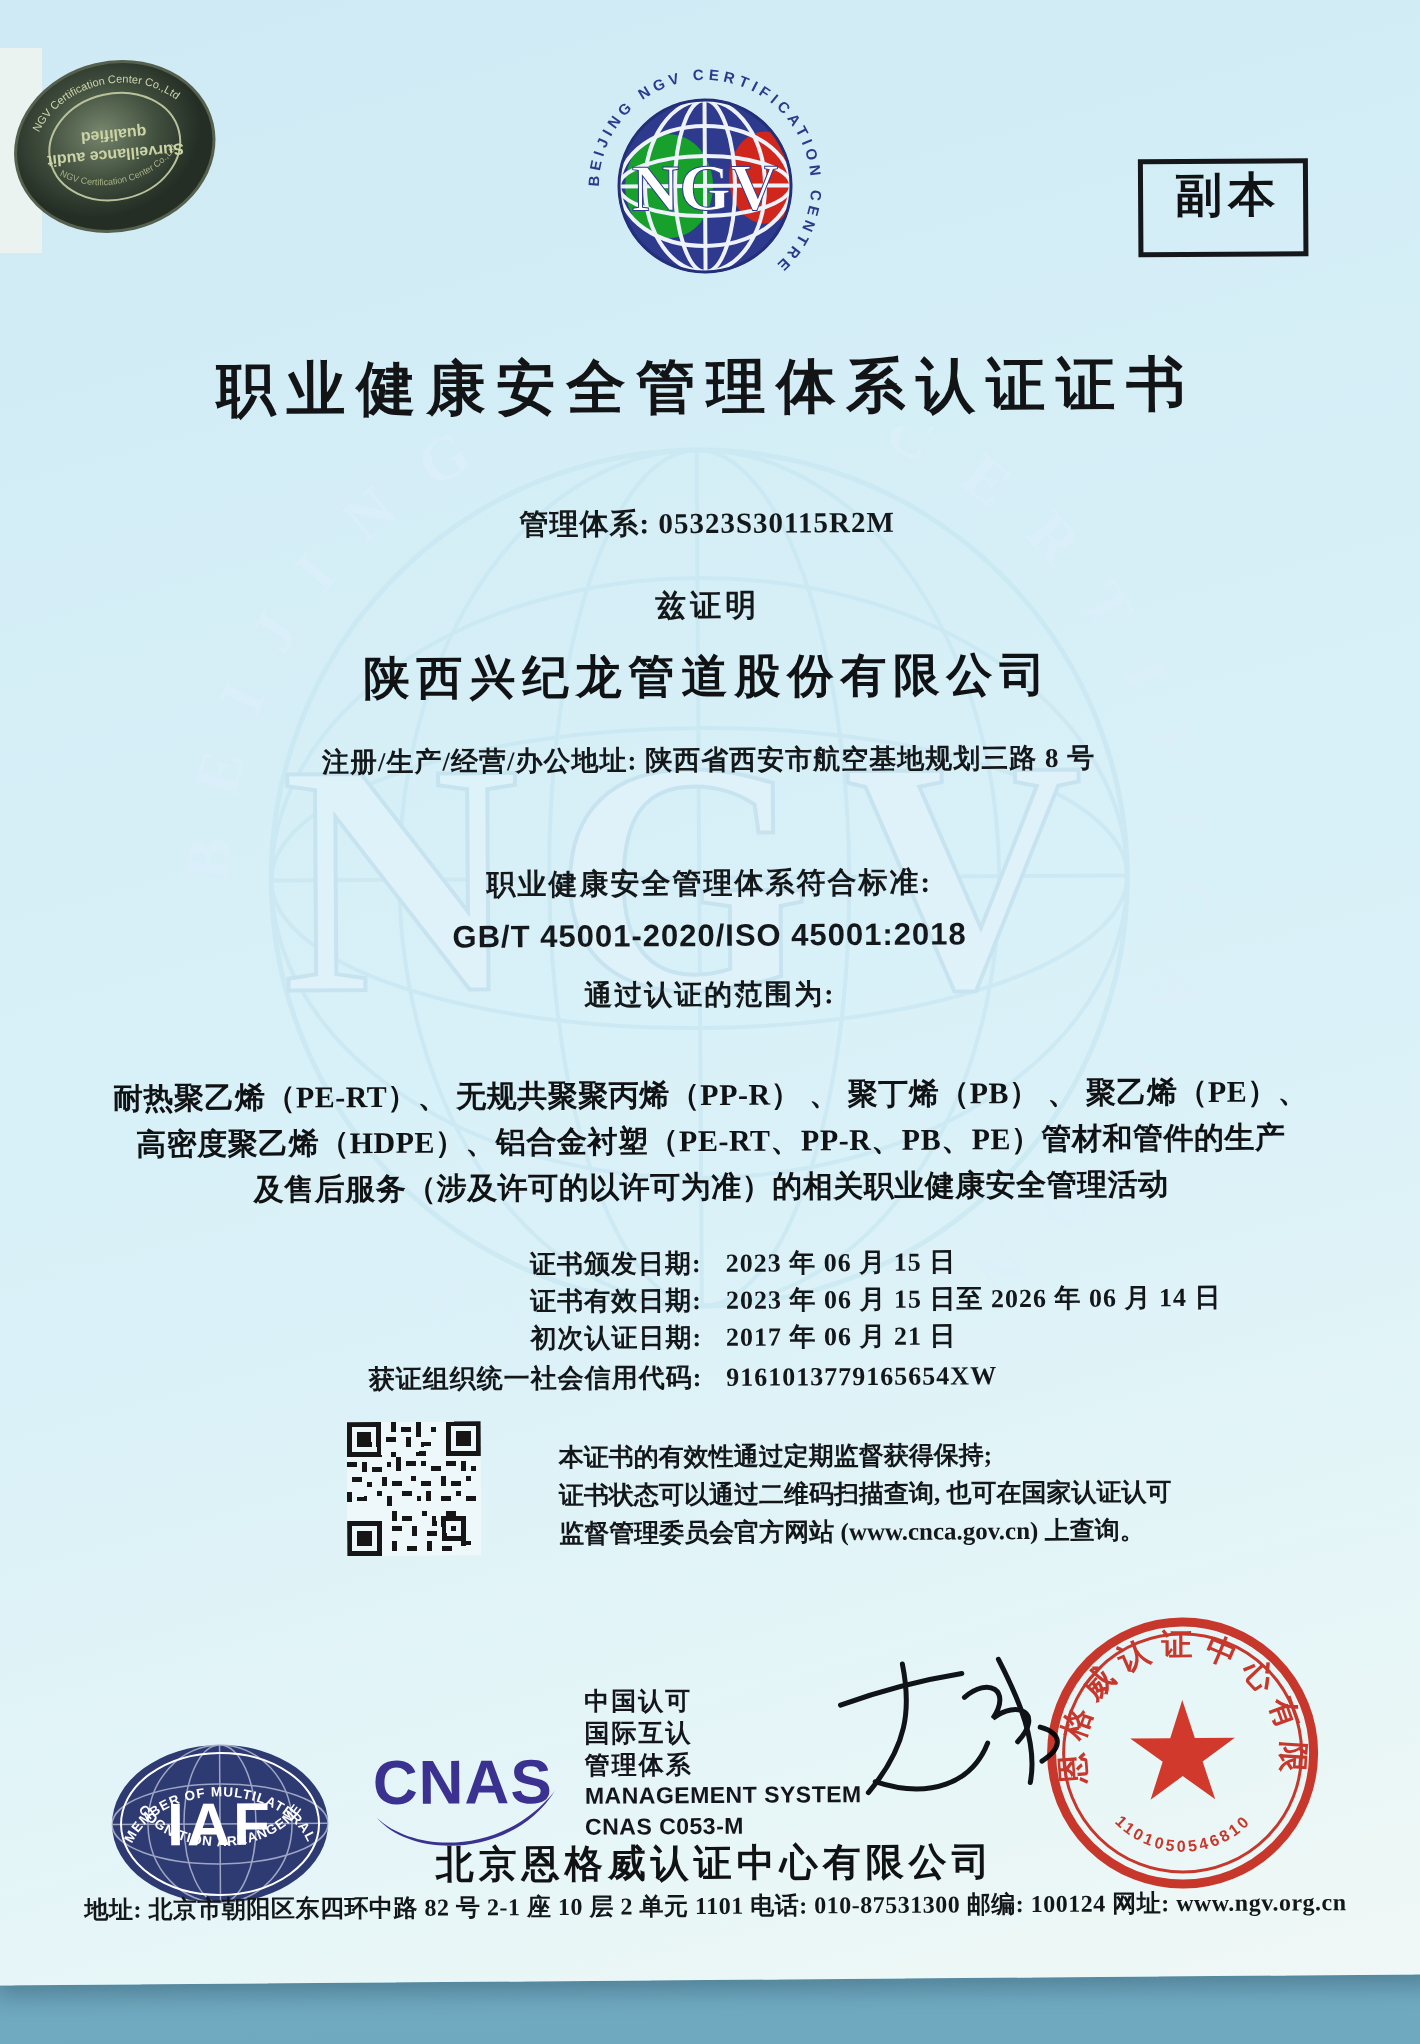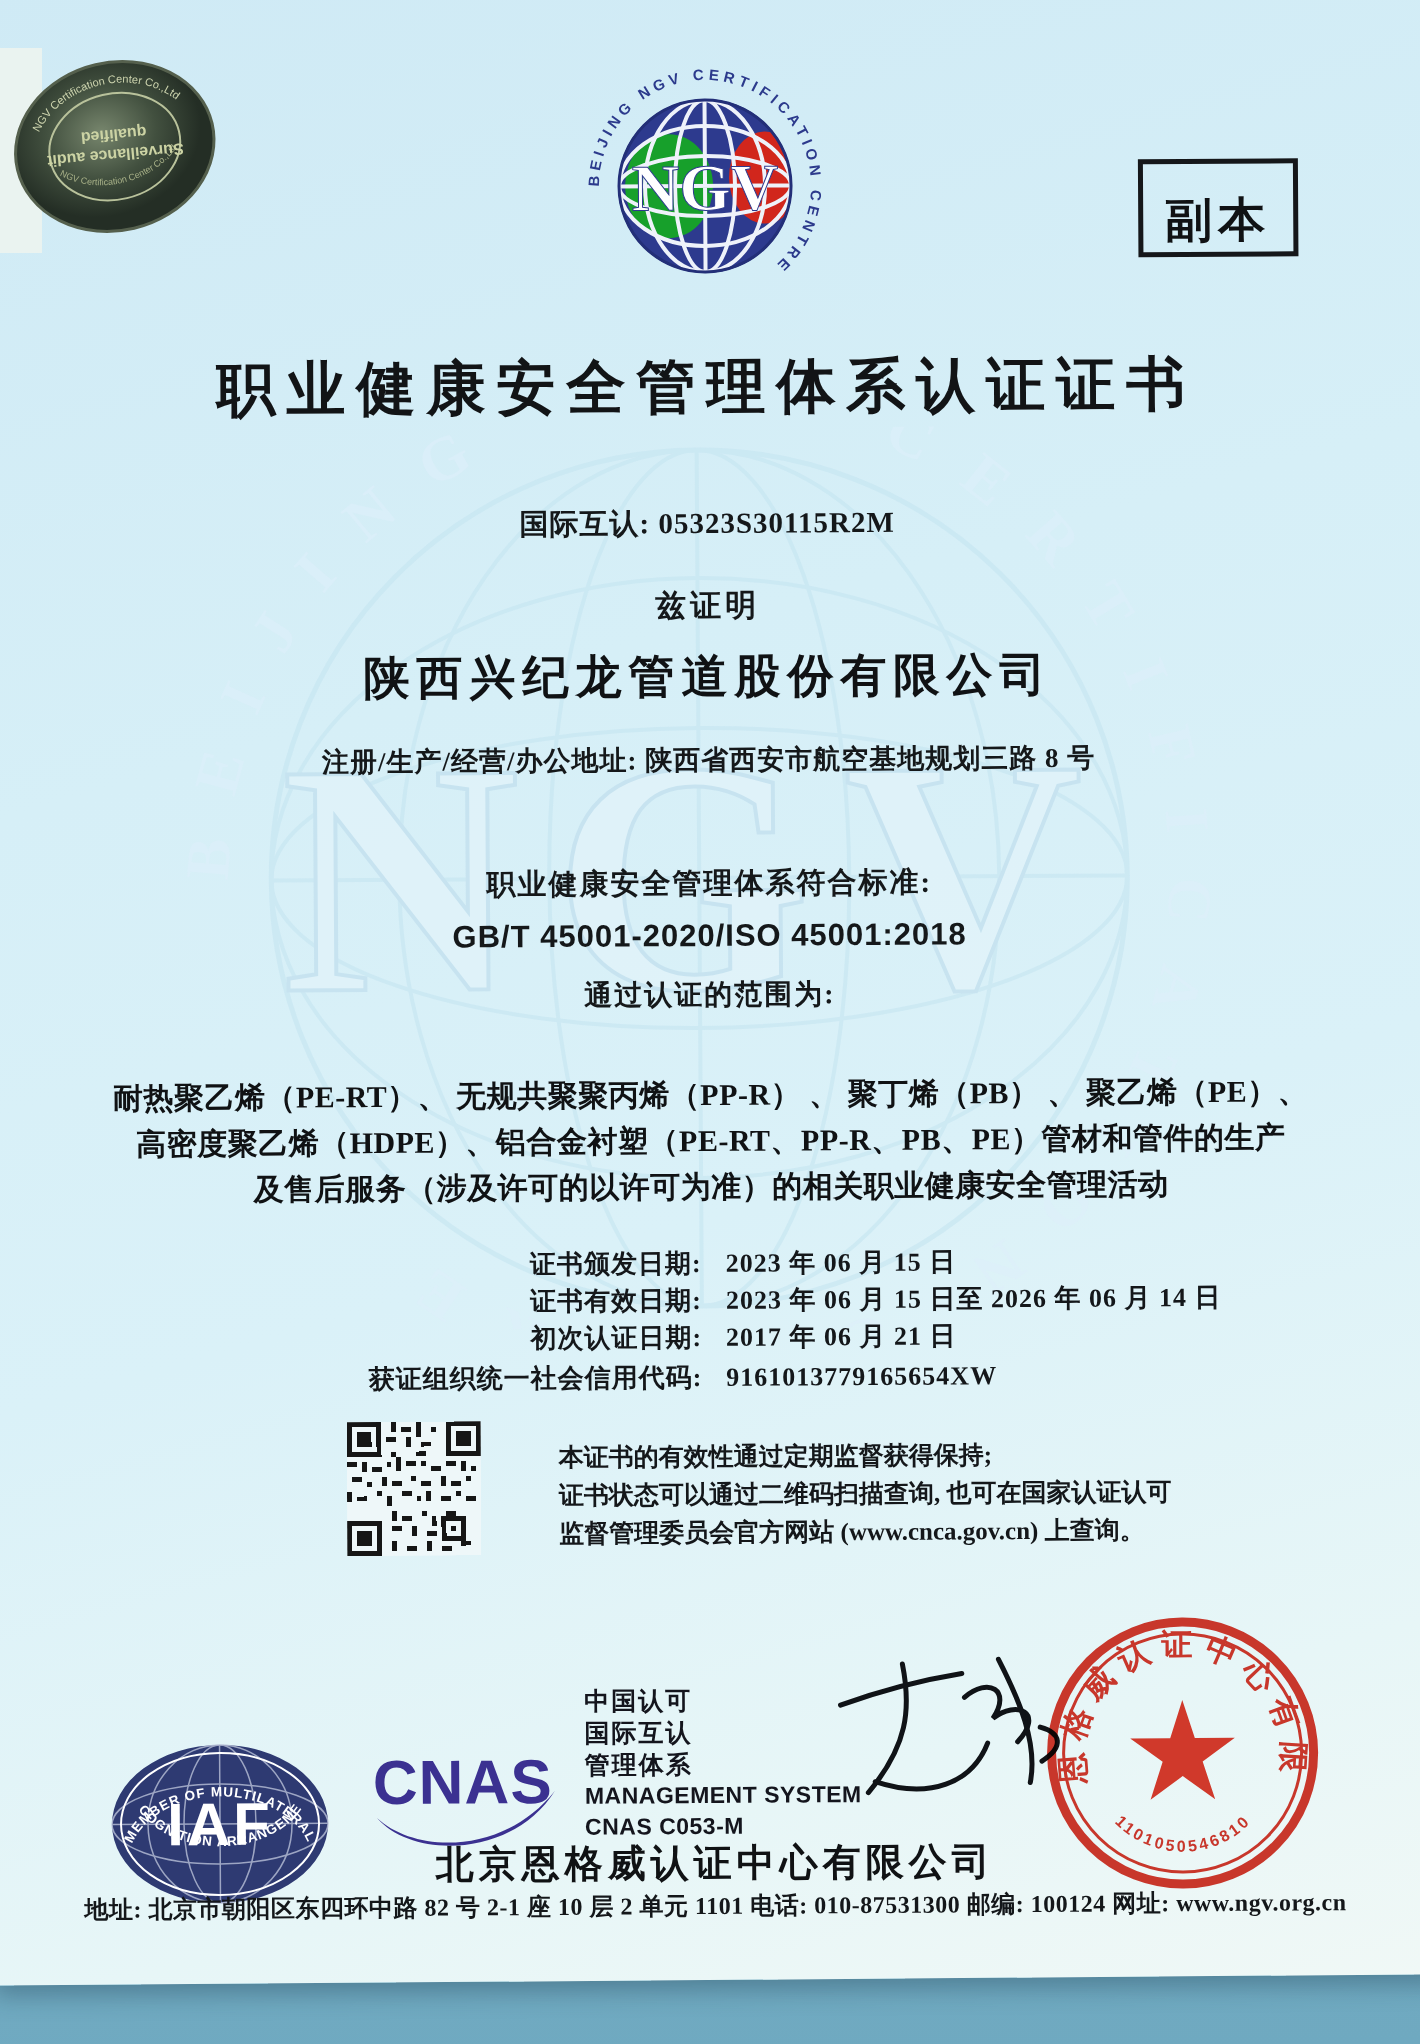--- a/index.html
+++ b/index.html
@@ -29,22 +29,22 @@
   .dlabel{flex:0 0 640px;text-align:right;letter-spacing:1px;}
   .dvalue{margin-left:24px;letter-spacing:1px;}
   .qrwrap{left:344px;top:1420px;width:134px;height:134px;}
   .notes{left:556px;top:1438px;width:760px;font-size:25px;font-weight:bold;line-height:38px;color:#14171a;}
   .accr{left:580px;top:1684px;width:330px;color:#14151d;font-family:"Liberation Sans","DejaVu Sans",sans-serif;}
   .accr .cn{font-size:25px;font-weight:bold;line-height:32px;letter-spacing:2px;}
   .accr .en{font-size:23px;font-weight:bold;line-height:31px;letter-spacing:0.5px;}
   .issuer{top:1838px;font-size:38px;font-weight:bold;letter-spacing:5px;color:#101214;}
   .footer{top:1890px;font-size:24px;font-weight:bold;letter-spacing:0.5px;color:#14171a;}
   .copybox{left:1143px;top:162px;width:150px;height:88px;border:5px solid #15171a;
-           display:flex;align-items:flex-end;justify-content:center;
-           font-size:47px;font-weight:bold;letter-spacing:6px;color:#101214;}
+           display:flex;align-items:flex-start;justify-content:center;
+           font-size:47px;font-weight:bold;letter-spacing:6px;color:#101214;padding-left:10px;}
   .wm{left:120px;top:428px;width:1160px;height:900px;opacity:.62;pointer-events:none;}
   .sig{left:806px;top:1650px;width:292px;height:172px;transform:rotate(-6deg);}
   .seal{left:1038px;top:1616px;width:280px;height:280px;opacity:.93;mix-blend-mode:multiply;}
   .holo{left:14px;top:52px;width:212px;height:182px;transform:rotate(-13deg);}
   .ngvlogo{left:578px;top:62px;width:264px;height:244px;}
   .iaf{left:92px;top:1738px;width:246px;height:166px;}
   .cnas{left:358px;top:1740px;width:200px;height:116px;}
 </style>
 </head>
 <body>
@@ -122,21 +122,21 @@
       <circle cx="132" cy="124" r="86" fill="none" stroke="#232f78" stroke-width="3"></circle>
       <text x="132" y="148" text-anchor="middle" font-size="66" font-weight="bold" fill="#ffffff" stroke="#2d3a8e" stroke-width="1" font-family="Liberation Serif, DejaVu Serif, serif">NGV</text>
     </svg>
 
     <div class="abs copybox">
       <span>副本</span>
     </div>
 
     <div class="abs ctr title ink">职业健康安全管理体系认证证书</div>
     <div class="abs ctr certno ink">
-      <span>国际互认:</span>
+      <span>管理体系:</span>
       <span>05323S30115R2M</span>
     </div>
     <div class="abs ctr certify ink">兹证明</div>
     <div class="abs ctr company">陕西兴纪龙管道股份有限公司</div>
     <div class="abs ctr addr ink">
       <span>注册/生产/经营/办公地址:</span>
       <span>陕西省西安市航空基地规划三路 8 号</span>
     </div>
 
     <div class="abs ctr stdhead ink">职业健康安全管理体系符合标准:</div>

